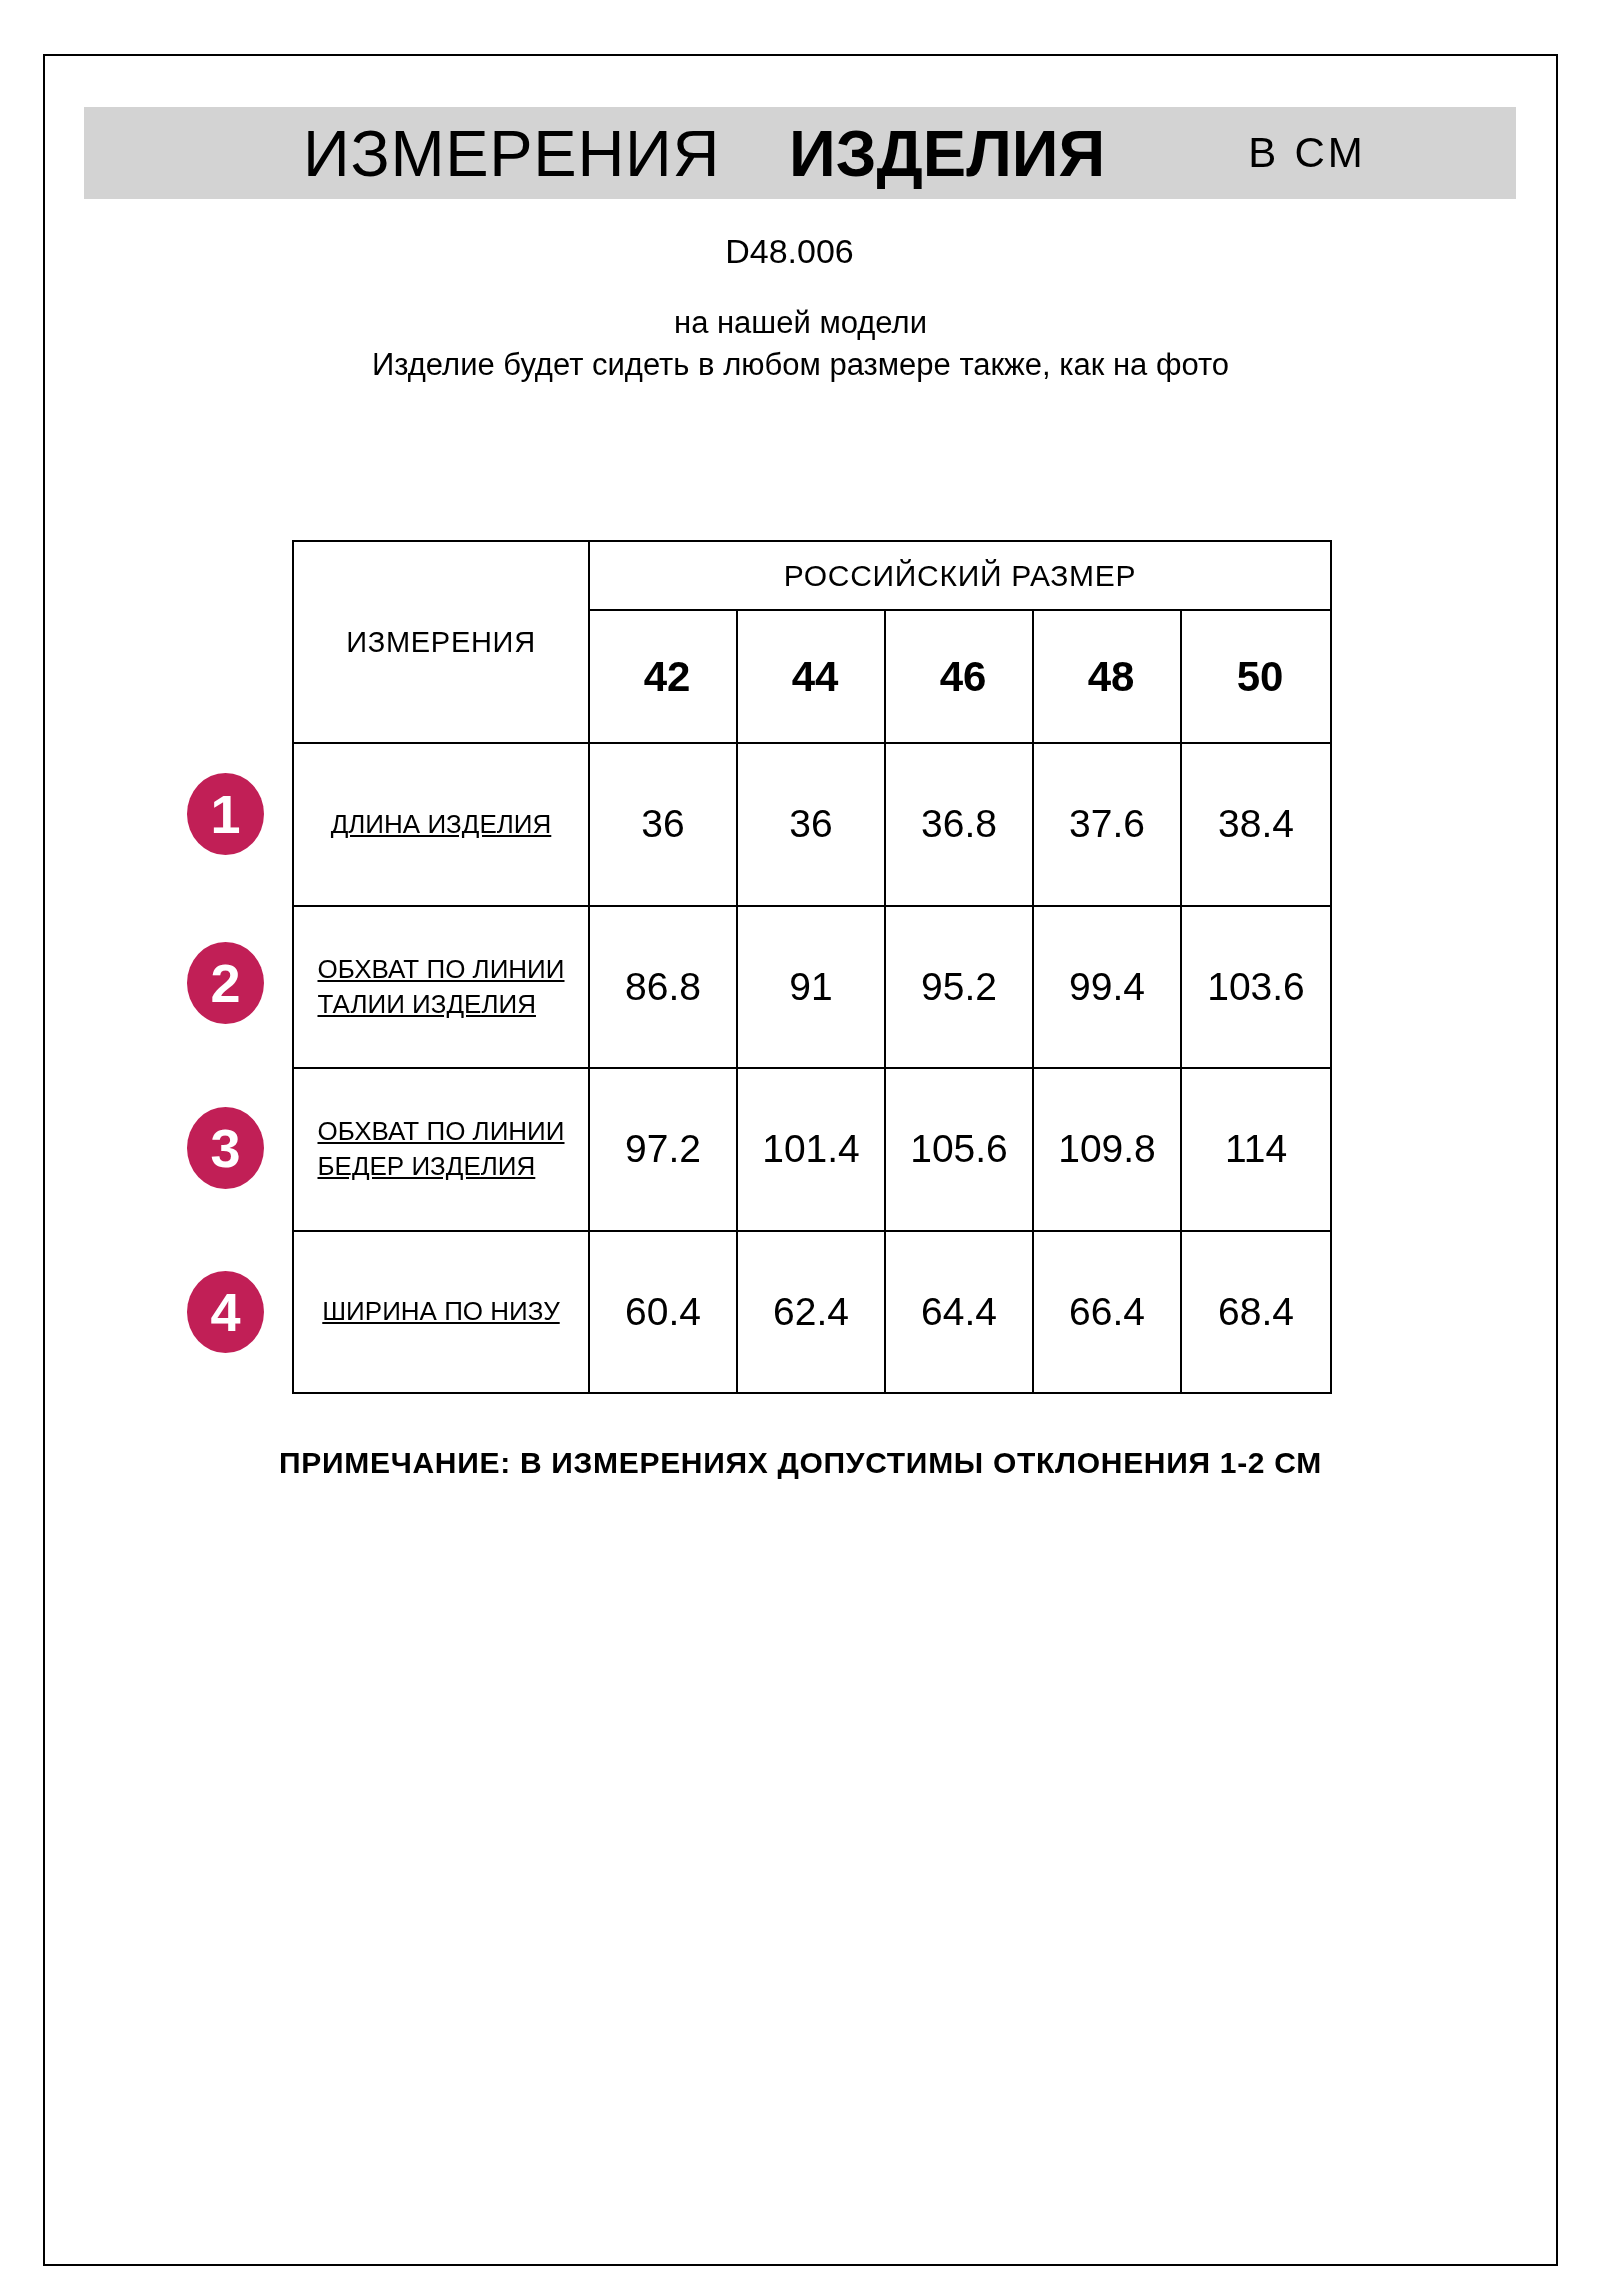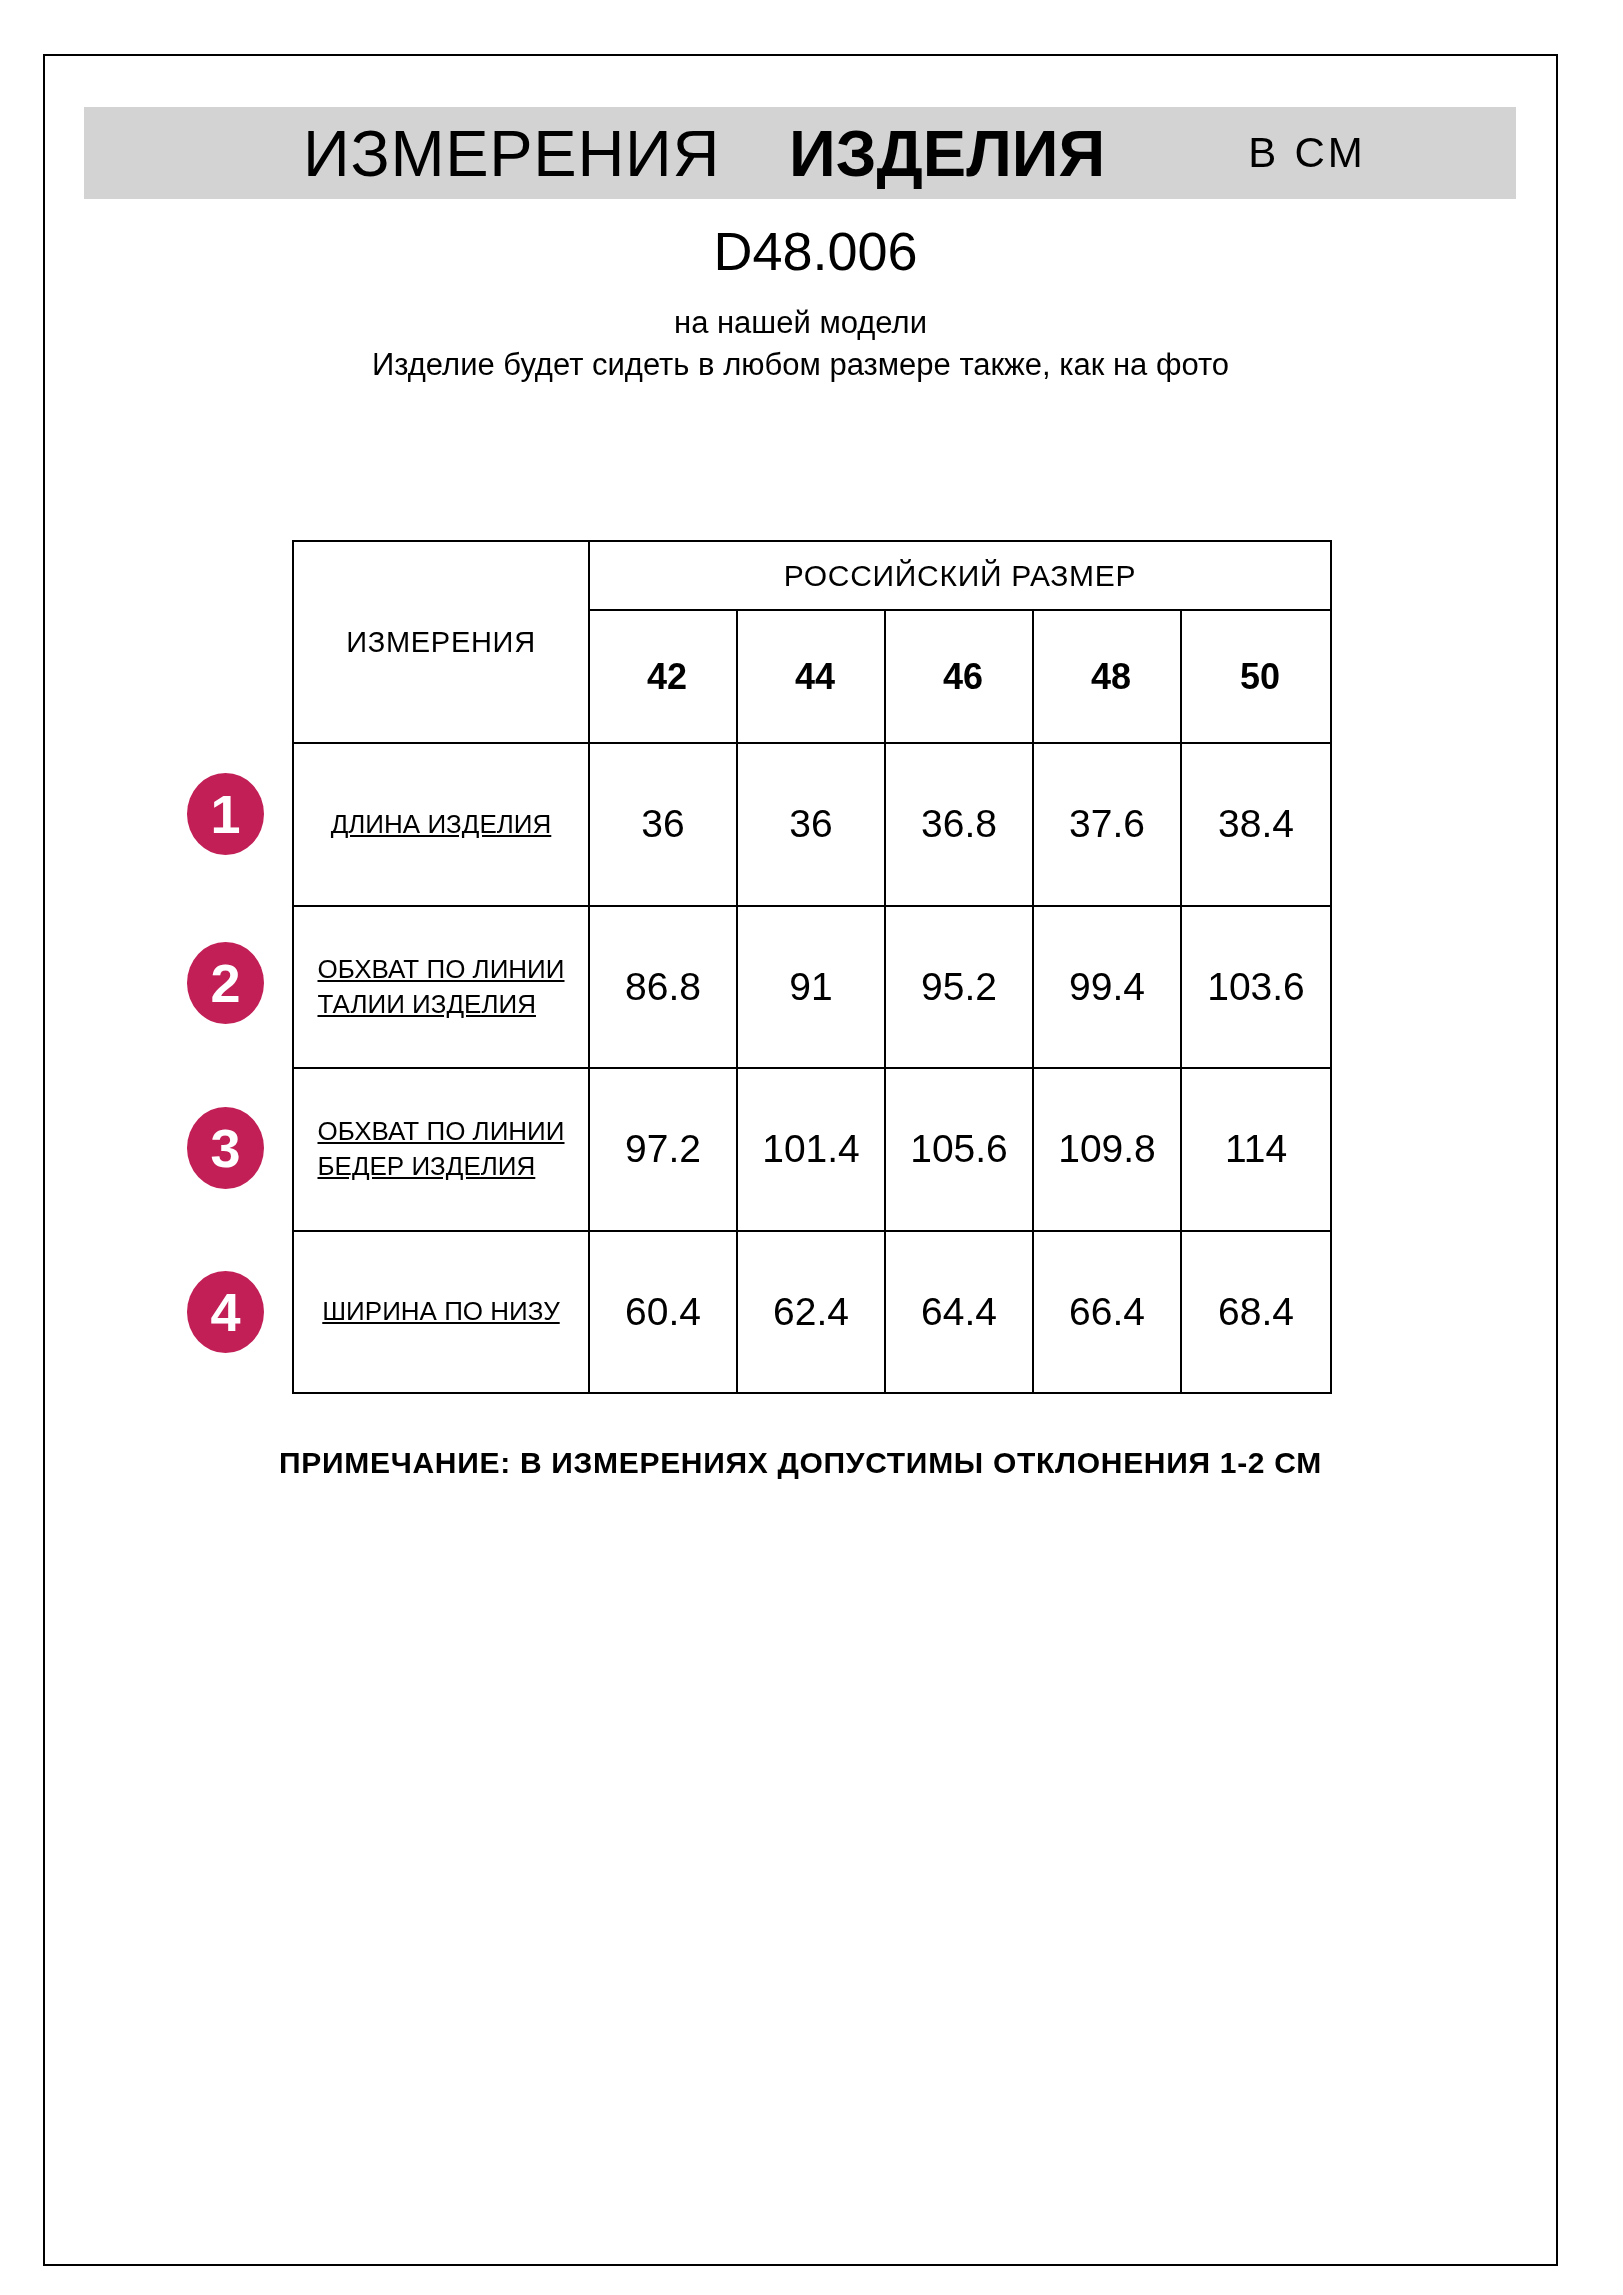--- a/index.html
+++ b/index.html
@@ -31,24 +31,24 @@
     background: #d3d3d3;
     display: flex;
     align-items: center;
   }
   .title-regular { font-size: 65px; margin-left: 219px; letter-spacing: 0.7px; }
   .title-bold    { font-size: 65px; font-weight: bold; margin-left: 69px; }
   .title-units   { font-size: 42px;  margin-left: 143px; letter-spacing: 3.3px; }
 
   .article {
     position: absolute;
-    left: 58px; top: 224px;
+    left: 32px; top: 224px;
     width: 1515px;
     text-align: center;
-    font-size: 54px;
+    font-size: 34px;
     line-height: 55px;
   }
   .subtitle {
     position: absolute;
     left: 43px; top: 302px;
     width: 1515px;
     text-align: center;
     font-size: 31px;
     line-height: 42px;
   }
@@ -76,21 +76,21 @@
     letter-spacing: 0.7px;
   }
   .group-header-cell {
     grid-area: 1 / 2 / 2 / 7;
     border-bottom: 2.6px solid #000;
     font-size: 30px;
     letter-spacing: 0.7px;
   }
   .size-cell {
     border-right: 2px solid #000;
-    font-size: 36px;
+    font-size: 42px;
     font-weight: bold;
     margin-left: 8px;
   }
   .label-cell {
     border-top: 2.6px solid #000;
     border-right: 2px solid #000;
     font-size: 26px;
     line-height: 1.35;
     white-space: pre-line;
     padding: 0 7.9px;

